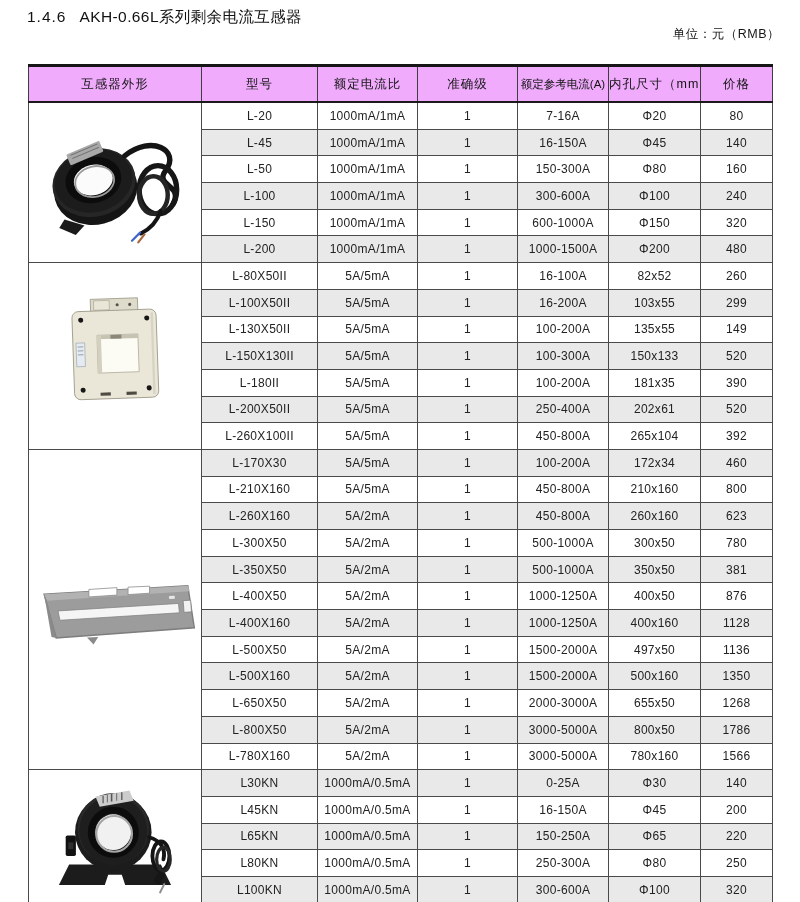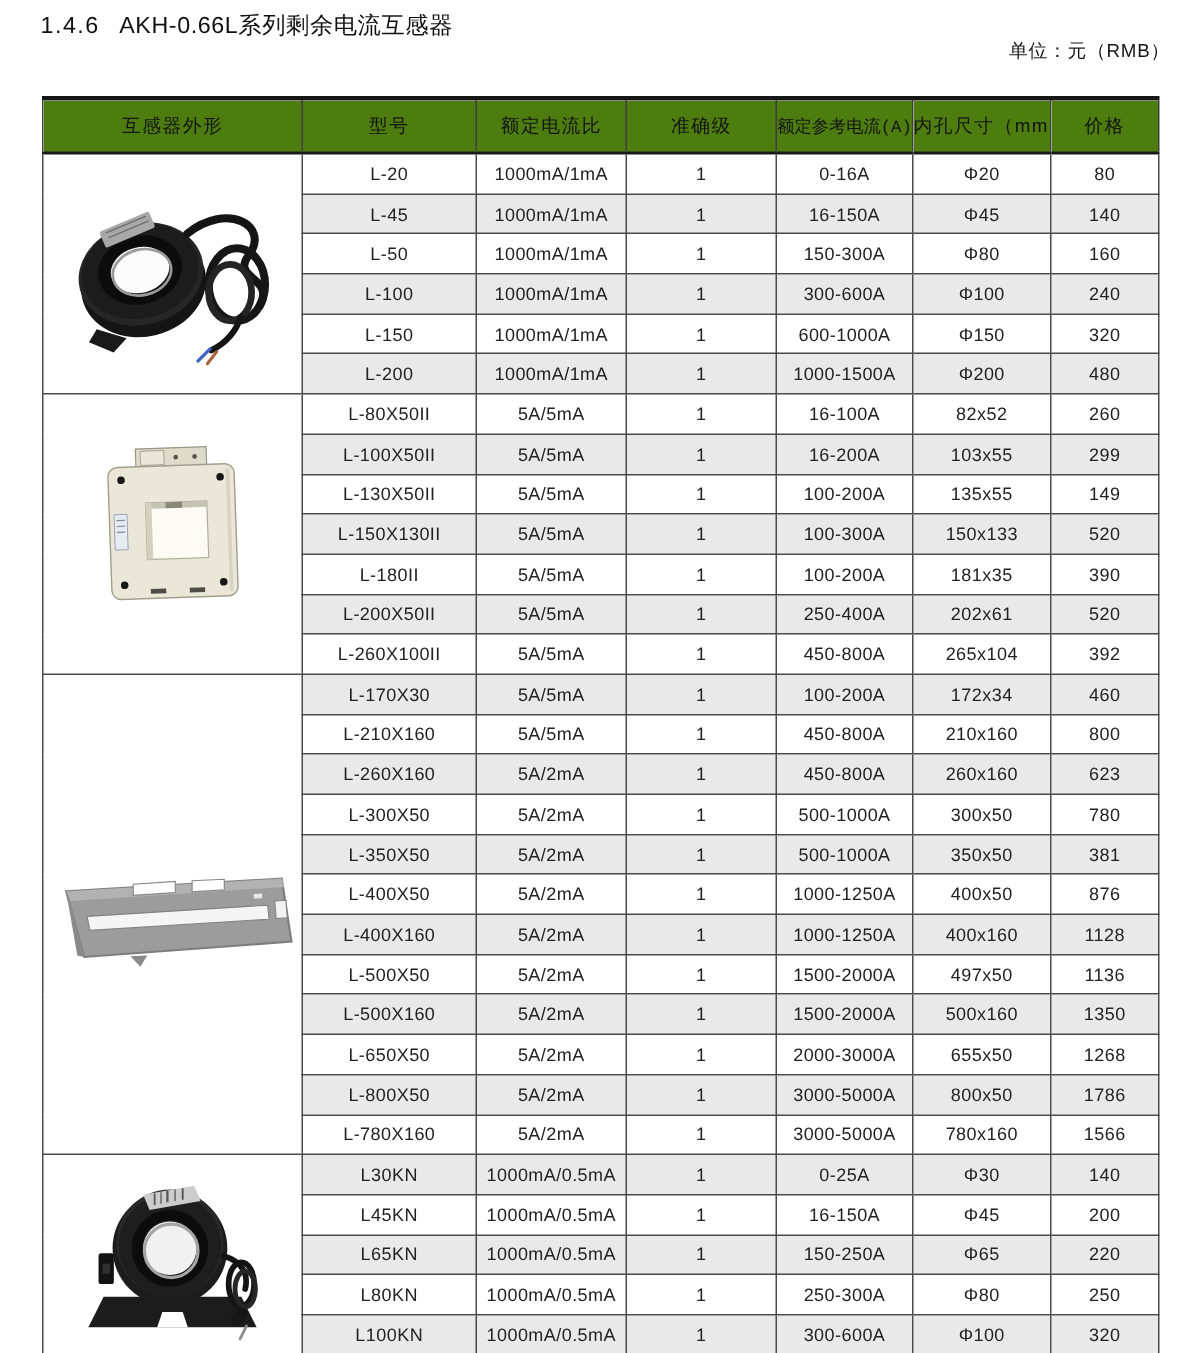--- a/index.html
+++ b/index.html
@@ -22,23 +22,23 @@
     position:absolute;left:28px;top:64px;width:744px;
     border-collapse:collapse;table-layout:fixed;
     border-top:3px solid #161616;border-bottom:3px solid #161616;
     border-left:1px solid #3e3e3e;border-right:1px solid #3e3e3e;
     font-size:12px;
   }
   th{
     height:34px;font-weight:normal;font-size:12.5px;color:#141414;
     border:1px solid #3e3e3e;border-bottom:2px solid #1a1a1a;
     text-align:center;vertical-align:middle;padding:0;letter-spacing:1px;
-    background:#4d7c0f;overflow:hidden;white-space:nowrap;
-  }
-  th.tight{font-size:11.5px;letter-spacing:0;font-family:Liberation Mono, monospace;}
+    background:#f0abfc;overflow:hidden;white-space:nowrap;
+  }
+  th.tight{font-size:11.5px;letter-spacing:0;}
   td{
     height:25.7px;border:1px solid #4a4a4a;text-align:center;vertical-align:middle;
     padding:0;color:#222;letter-spacing:.3px;overflow:hidden;white-space:nowrap;
     background:#ffffff;
   }
   tr.shaded td{background:#e9e9e9;}
   td.image-cell, tr.shaded td.image-cell{
     background:#ffffff;vertical-align:middle;text-align:center;
   }
   td.image-cell svg{display:inline-block;vertical-align:middle;}
@@ -92,21 +92,21 @@
     <ellipse cx="133" cy="80" rx="21" ry="27" fill="none" stroke="#161616" stroke-width="6"></ellipse>
     <ellipse cx="128" cy="86" rx="16" ry="21" fill="none" stroke="#242424" stroke-width="5"></ellipse>
     <path d="M136,104 C132,116 124,124 114,129" fill="none" stroke="#141414" stroke-width="4.5" stroke-linecap="round"></path>
     <line x1="113" y1="128" x2="104" y2="137" stroke="#3f64c8" stroke-width="2.4" stroke-linecap="round"></line>
     <line x1="118" y1="130" x2="111" y2="139" stroke="#a8643a" stroke-width="2.4" stroke-linecap="round"></line>
   </svg>
 </td>
         <td>L-20</td>
         <td>1000mA/1mA</td>
         <td>1</td>
-        <td>0-16A</td>
+        <td>7-16A</td>
         <td>Φ20</td>
         <td>80</td>
       </tr>
       <tr class="shaded">
         <td>L-45</td>
         <td>1000mA/1mA</td>
         <td>1</td>
         <td>16-150A</td>
         <td>Φ45</td>
         <td>140</td>

